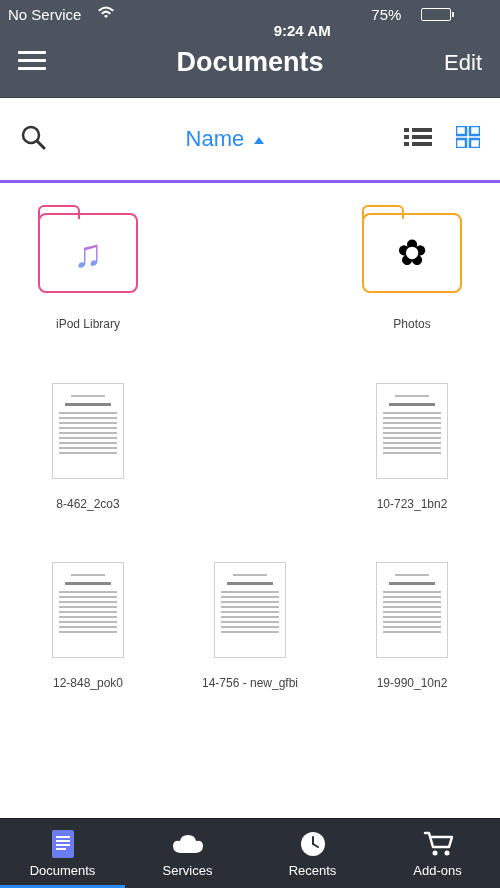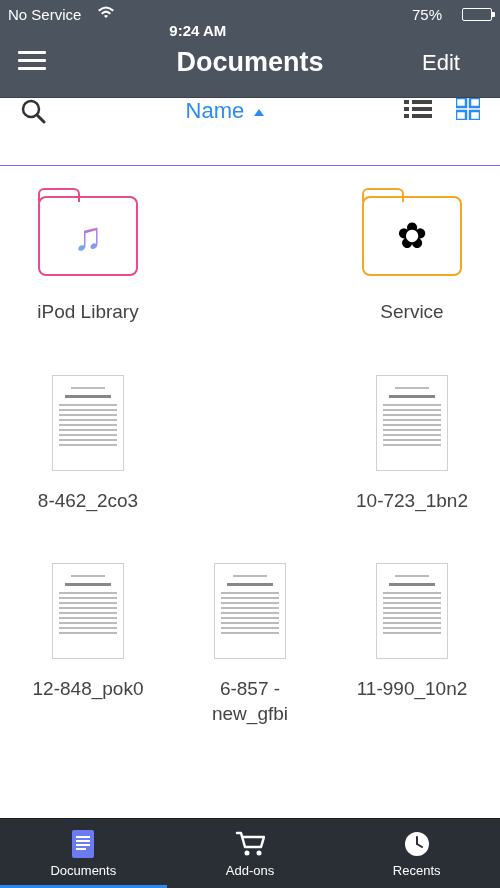--- a/index.html
+++ b/index.html
@@ -1,49 +1,49 @@
 <!DOCTYPE html>
 <html><head>
   <meta charset="utf-8">
   <style>
     * { margin: 0; padding: 0; box-sizing: border-box; }
     body { font-family: -apple-system, "Helvetica Neue", Arial, sans-serif; width: 500px; height: 888px; background: #fff; overflow: hidden; position: relative; }
     .status-bar { background: #4c555f; height: 28px; display: flex; align-items: center; padding: 0 8px; color: #fff; font-size: 15px; }
     .status-left { flex: 1; display: flex; align-items: center; gap: 16px; }
-    .status-center { flex: 1; text-align: left; font-weight: 600; margin-top: 32px; }
-    .status-right { flex: 1; display: flex; justify-content: flex-end; align-items: center; gap: 20px; }
+    .status-center { flex: 1; text-align: right; font-weight: 600; margin-top: 32px; }
+    .status-right { flex: 1; display: flex; justify-content: center; align-items: center; gap: 20px; }
     .battery-icon { display: inline-block; width: 30px; height: 13px; border: 1.5px solid #fff; border-radius: 2px; position: relative; }
     .battery-icon::after { content: ''; display: block; position: absolute; right: -4px; top: 3px; width: 2.5px; height: 5px; background: #fff; border-radius: 0 1px 1px 0; }
     .battery-fill { background: #fff; height: 100%; border-radius: 1px; }
     .wifi-icon svg { width: 18px; height: 14px; }
     .nav-bar { background: #4c555f; height: 70px; display: flex; align-items: center; padding: 0 18px; color: #fff; border-bottom: 1px solid #3b424b; }
     .nav-left { width: 60px; }
     .nav-title { flex: 1; text-align: center; font-size: 27px; font-weight: 600; }
-    .nav-right { width: 60px; text-align: left; font-size: 22px; }
+    .nav-right { width: 60px; text-align: right; font-size: 22px; }
     .hamburger { display: inline-block; }
     .hamburger span { display: block; width: 28px; height: 3px; background: #fff; margin: 5px 0; border-radius: 1px; }
-    .toolbar { height: 68px; display: flex; padding: 0 20px; border-bottom: 1px solid #8b5cf6; }
+    .toolbar { height: 85px; display: flex; align-items: center; padding: 0 20px; border-bottom: 3px solid #8b5cf6; }
     .tool-search { width: 70px; }
     .tool-sort { flex: 1; text-align: center; color: #2a8cf2; font-size: 22px; }
     .chev-up { display: inline-block; width: 0; height: 0; border-left: 5px solid transparent; border-right: 5px solid transparent; border-bottom: 7px solid #2a8cf2; margin-left: 4px; vertical-align: middle; }
     .tool-views { width: 120px; display: flex; justify-content: flex-end; gap: 24px; }
     .grid-area { padding: 30px 18px 0; height: 620px; overflow-y: auto; }
     .grid-row { display: flex; justify-content: space-between; margin-bottom: 50px; }
     .grid-item { width: 140px; text-align: center; }
     .folder-icon { width: 100px; height: 80px; margin: 0 auto 24px; position: relative; }
     .folder-shape { width: 100%; height: 100%; border: 2.5px solid; border-radius: 8px; position: relative; display: flex; align-items: center; justify-content: center; }
     .folder-shape::before { content: ''; position: absolute; top: -10px; left: -2.5px; width: 38px; height: 12px; border: 2.5px solid; border-bottom: none; border-radius: 6px 6px 0 0; border-color: inherit; }
     .folder-pink { border-color: #e84b8a; }
     .folder-green { border-color: #6fbf3f; }
     .folder-orange { border-color: #f5a623; }
     .doc-thumb { width: 72px; height: 96px; margin: 0 auto 18px; border: 1px solid #d0d0d0; background: #fff; padding: 8px 6px; }
     .doc-line { height: 2px; background: #bbb; margin: 3px 0; }
     .doc-line.short { width: 60%; margin-left: auto; margin-right: auto; margin-bottom: 6px; }
     .doc-line.title { width: 80%; height: 3px; background: #888; margin: 0 auto 6px; }
-    .item-label { font-size: 19px; color: #444; line-height: 1.3; word-wrap: break-word; }
+    .item-label { font-size: 12px; color: #444; line-height: 1.3; word-wrap: break-word; }
     .tab-bar { position: absolute; bottom: 0; left: 0; right: 0; height: 70px; background: #2a2f35; display: flex; border-top: 1px solid #1a1e23; }
     .tab-item { flex: 1; display: flex; flex-direction: column; align-items: center; justify-content: center; color: #fff; gap: 4px; position: relative; }
     .tab-label { font-size: 13px; }
     .tab-icon { height: 30px; display: flex; align-items: center; justify-content: center; }
     .tab-item.active::after { content: ''; position: absolute; bottom: 0; left: 0; right: 0; height: 3px; background: #2a8cf2; }
     .laptop-thumb { width: 56px; height: 36px; background: linear-gradient(#c8d89a, #8aab7a); border: 2px solid #444; border-radius: 2px; position: relative; }
     .laptop-thumb::after { content: ''; position: absolute; bottom: -6px; left: -6px; right: -6px; height: 5px; background: #555; border-radius: 0 0 3px 3px; }
     .music-note { font-size: 40px; background: linear-gradient(#ff6b9d, #a178f0, #5bc9f0); -webkit-background-clip: text; background-clip: text; color: transparent; }
     .photo-flower { font-size: 36px; }
   </style>
@@ -118,21 +118,21 @@
           </div>
         </div>
       <div class="item-label">iPod Library</div>
     </div>
     <div class="grid-item">
       <div class="folder-icon">
           <div class="folder-shape folder-orange">
             <span class="photo-flower">✿</span>
           </div>
         </div>
-      <div class="item-label">Service</div>
+      <div class="item-label">Photos</div>
     </div>
   </div>
 
   <div class="grid-row">
     <div class="grid-item">
       <div class="doc-thumb">
           <div class="doc-line short"></div>
           <div class="doc-line title"></div>
           <div class="doc-line"></div>
           <div class="doc-line"></div>
@@ -188,67 +188,75 @@
           <div class="doc-line"></div>
           <div class="doc-line"></div>
           <div class="doc-line"></div>
           <div class="doc-line"></div>
           <div class="doc-line"></div>
           <div class="doc-line"></div>
           <div class="doc-line"></div>
           <div class="doc-line"></div>
           <div class="doc-line"></div>
         </div>
-      <div class="item-label">6-857 - new_gfbi</div>
-    </div>
-    <div class="grid-item">
-      <div class="doc-thumb">
-          <div class="doc-line short"></div>
-          <div class="doc-line title"></div>
-          <div class="doc-line"></div>
-          <div class="doc-line"></div>
-          <div class="doc-line"></div>
-          <div class="doc-line"></div>
-          <div class="doc-line"></div>
-          <div class="doc-line"></div>
-          <div class="doc-line"></div>
-          <div class="doc-line"></div>
-          <div class="doc-line"></div>
-        </div>
-      <div class="item-label">11-990_10n2</div>
+      <div class="item-label">14-756 - new_gfbi</div>
+    </div>
+    <div class="grid-item">
+      <div class="doc-thumb">
+          <div class="doc-line short"></div>
+          <div class="doc-line title"></div>
+          <div class="doc-line"></div>
+          <div class="doc-line"></div>
+          <div class="doc-line"></div>
+          <div class="doc-line"></div>
+          <div class="doc-line"></div>
+          <div class="doc-line"></div>
+          <div class="doc-line"></div>
+          <div class="doc-line"></div>
+          <div class="doc-line"></div>
+        </div>
+      <div class="item-label">19-990_10n2</div>
     </div>
   </div>
 </div>
 
 <div class="tab-bar">
   <div class="tab-item active">
     <div class="tab-icon">
       <svg width="22" height="28" viewBox="0 0 22 28">
           <rect x="0" y="0" width="22" height="28" rx="2" fill="#6b7cf0"></rect>
           <rect x="4" y="6" width="14" height="2" fill="#fff"></rect>
           <rect x="4" y="10" width="14" height="2" fill="#fff"></rect>
           <rect x="4" y="14" width="14" height="2" fill="#fff"></rect>
           <rect x="4" y="18" width="10" height="2" fill="#fff"></rect>
         </svg>
     </div>
     <div class="tab-label">Documents</div>
   </div>
   <div class="tab-item">
     <div class="tab-icon">
+      <svg width="34" height="22" viewBox="0 0 34 22">
+          <path d="M10 20 Q2 20 2 13 Q2 7 9 8 Q10 2 17 2 Q24 2 25 8 Q32 7 32 13 Q32 20 24 20 Z" fill="#fff"></path>
+        </svg>
+    </div>
+    <div class="tab-label">Services</div>
+  </div>
+  <div class="tab-item">
+    <div class="tab-icon">
+      <svg width="26" height="26" viewBox="0 0 26 26">
+          <circle cx="13" cy="13" r="12" fill="#fff"></circle>
+          <line x1="13" y1="13" x2="13" y2="6" stroke="#2a2f35" stroke-width="2" stroke-linecap="round"></line>
+          <line x1="13" y1="13" x2="18" y2="16" stroke="#2a2f35" stroke-width="2" stroke-linecap="round"></line>
+        </svg>
+    </div>
+    <div class="tab-label">Recents</div>
+  </div>
+  <div class="tab-item">
+    <div class="tab-icon">
       <svg width="30" height="26" viewBox="0 0 30 26">
           <path d="M2 2 L6 2 L10 16 L26 16 L29 6 L8 6" stroke="#fff" stroke-width="2.5" fill="none" stroke-linejoin="round" stroke-linecap="round"></path>
           <circle cx="12" cy="22" r="2.5" fill="#fff"></circle>
           <circle cx="24" cy="22" r="2.5" fill="#fff"></circle>
         </svg>
     </div>
     <div class="tab-label">Add-ons</div>
   </div>
-  <div class="tab-item">
-    <div class="tab-icon">
-      <svg width="26" height="26" viewBox="0 0 26 26">
-          <circle cx="13" cy="13" r="12" fill="#fff"></circle>
-          <line x1="13" y1="13" x2="13" y2="6" stroke="#2a2f35" stroke-width="2" stroke-linecap="round"></line>
-          <line x1="13" y1="13" x2="18" y2="16" stroke="#2a2f35" stroke-width="2" stroke-linecap="round"></line>
-        </svg>
-    </div>
-    <div class="tab-label">Recents</div>
-  </div>
 </div>
 
 </body></html>

